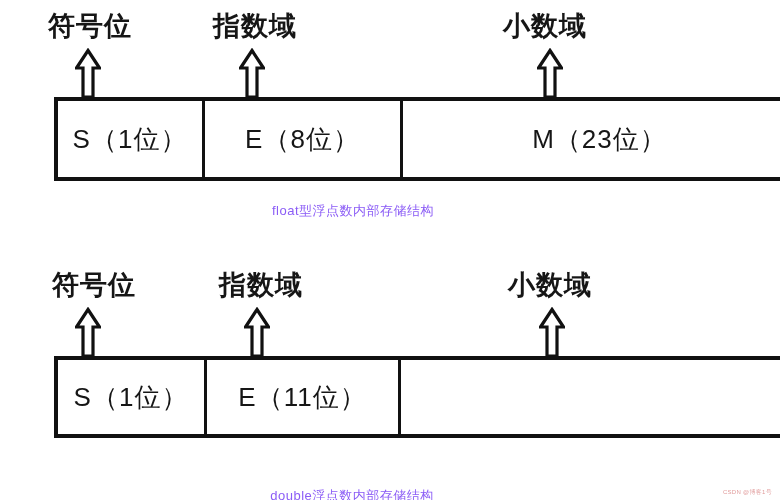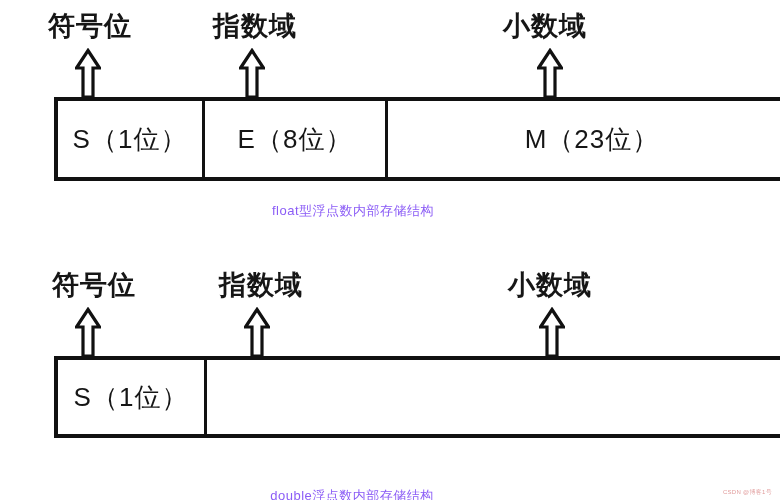--- a/index.html
+++ b/index.html
@@ -49,21 +49,21 @@
     display: flex;
     align-items: center;
     justify-content: center;
     font-size: 26px;
     font-weight: 500;
     letter-spacing: 1px;
     white-space: nowrap;
     box-sizing: border-box;
   }
   .cell-s { width: 147px; border-right: 3px solid #111111; }
-  .cell-e { width: 183px; border-right: 3px solid #111111; }
+  .cell-e { width: 198px; border-right: 3px solid #111111; }
   .cell-m { flex: 1; }
   .diagram-double .cell-s { width: 149px; }
   .diagram-double .cell-e { width: 194px; }
   .caption {
     position: absolute;
     transform: translateX(-50%);
     font-size: 13px;
     font-weight: 400;
     letter-spacing: 0.5px;
     white-space: nowrap;
@@ -137,20 +137,21 @@
     </svg>
     <svg class="up-arrow d-arrow-2" viewBox="0 0 26 50">
       <path d="M13,2.5 L24.5,20 L18,20 L18,49 L8,49 L8,20 L1.5,20 Z" fill="#ffffff" stroke="#111111" stroke-width="3.2" stroke-linejoin="miter" stroke-miterlimit="12"></path>
     </svg>
     <svg class="up-arrow d-arrow-3" viewBox="0 0 26 50">
       <path d="M13,2.5 L24.5,20 L18,20 L18,49 L8,49 L8,20 L1.5,20 Z" fill="#ffffff" stroke="#111111" stroke-width="3.2" stroke-linejoin="miter" stroke-miterlimit="12"></path>
     </svg>
 
     <div class="bitbox d-box diagram-double">
       <div class="cell cell-s">S（1位）</div>
+      <div class="cell cell-e">E（11位）</div>
     </div>
 
     <div class="caption d-caption">double浮点数内部存储结构</div>
   </div>
 
   <div class="watermark">CSDN @博客1号</div>
 
 </div>
 
 </body></html>

